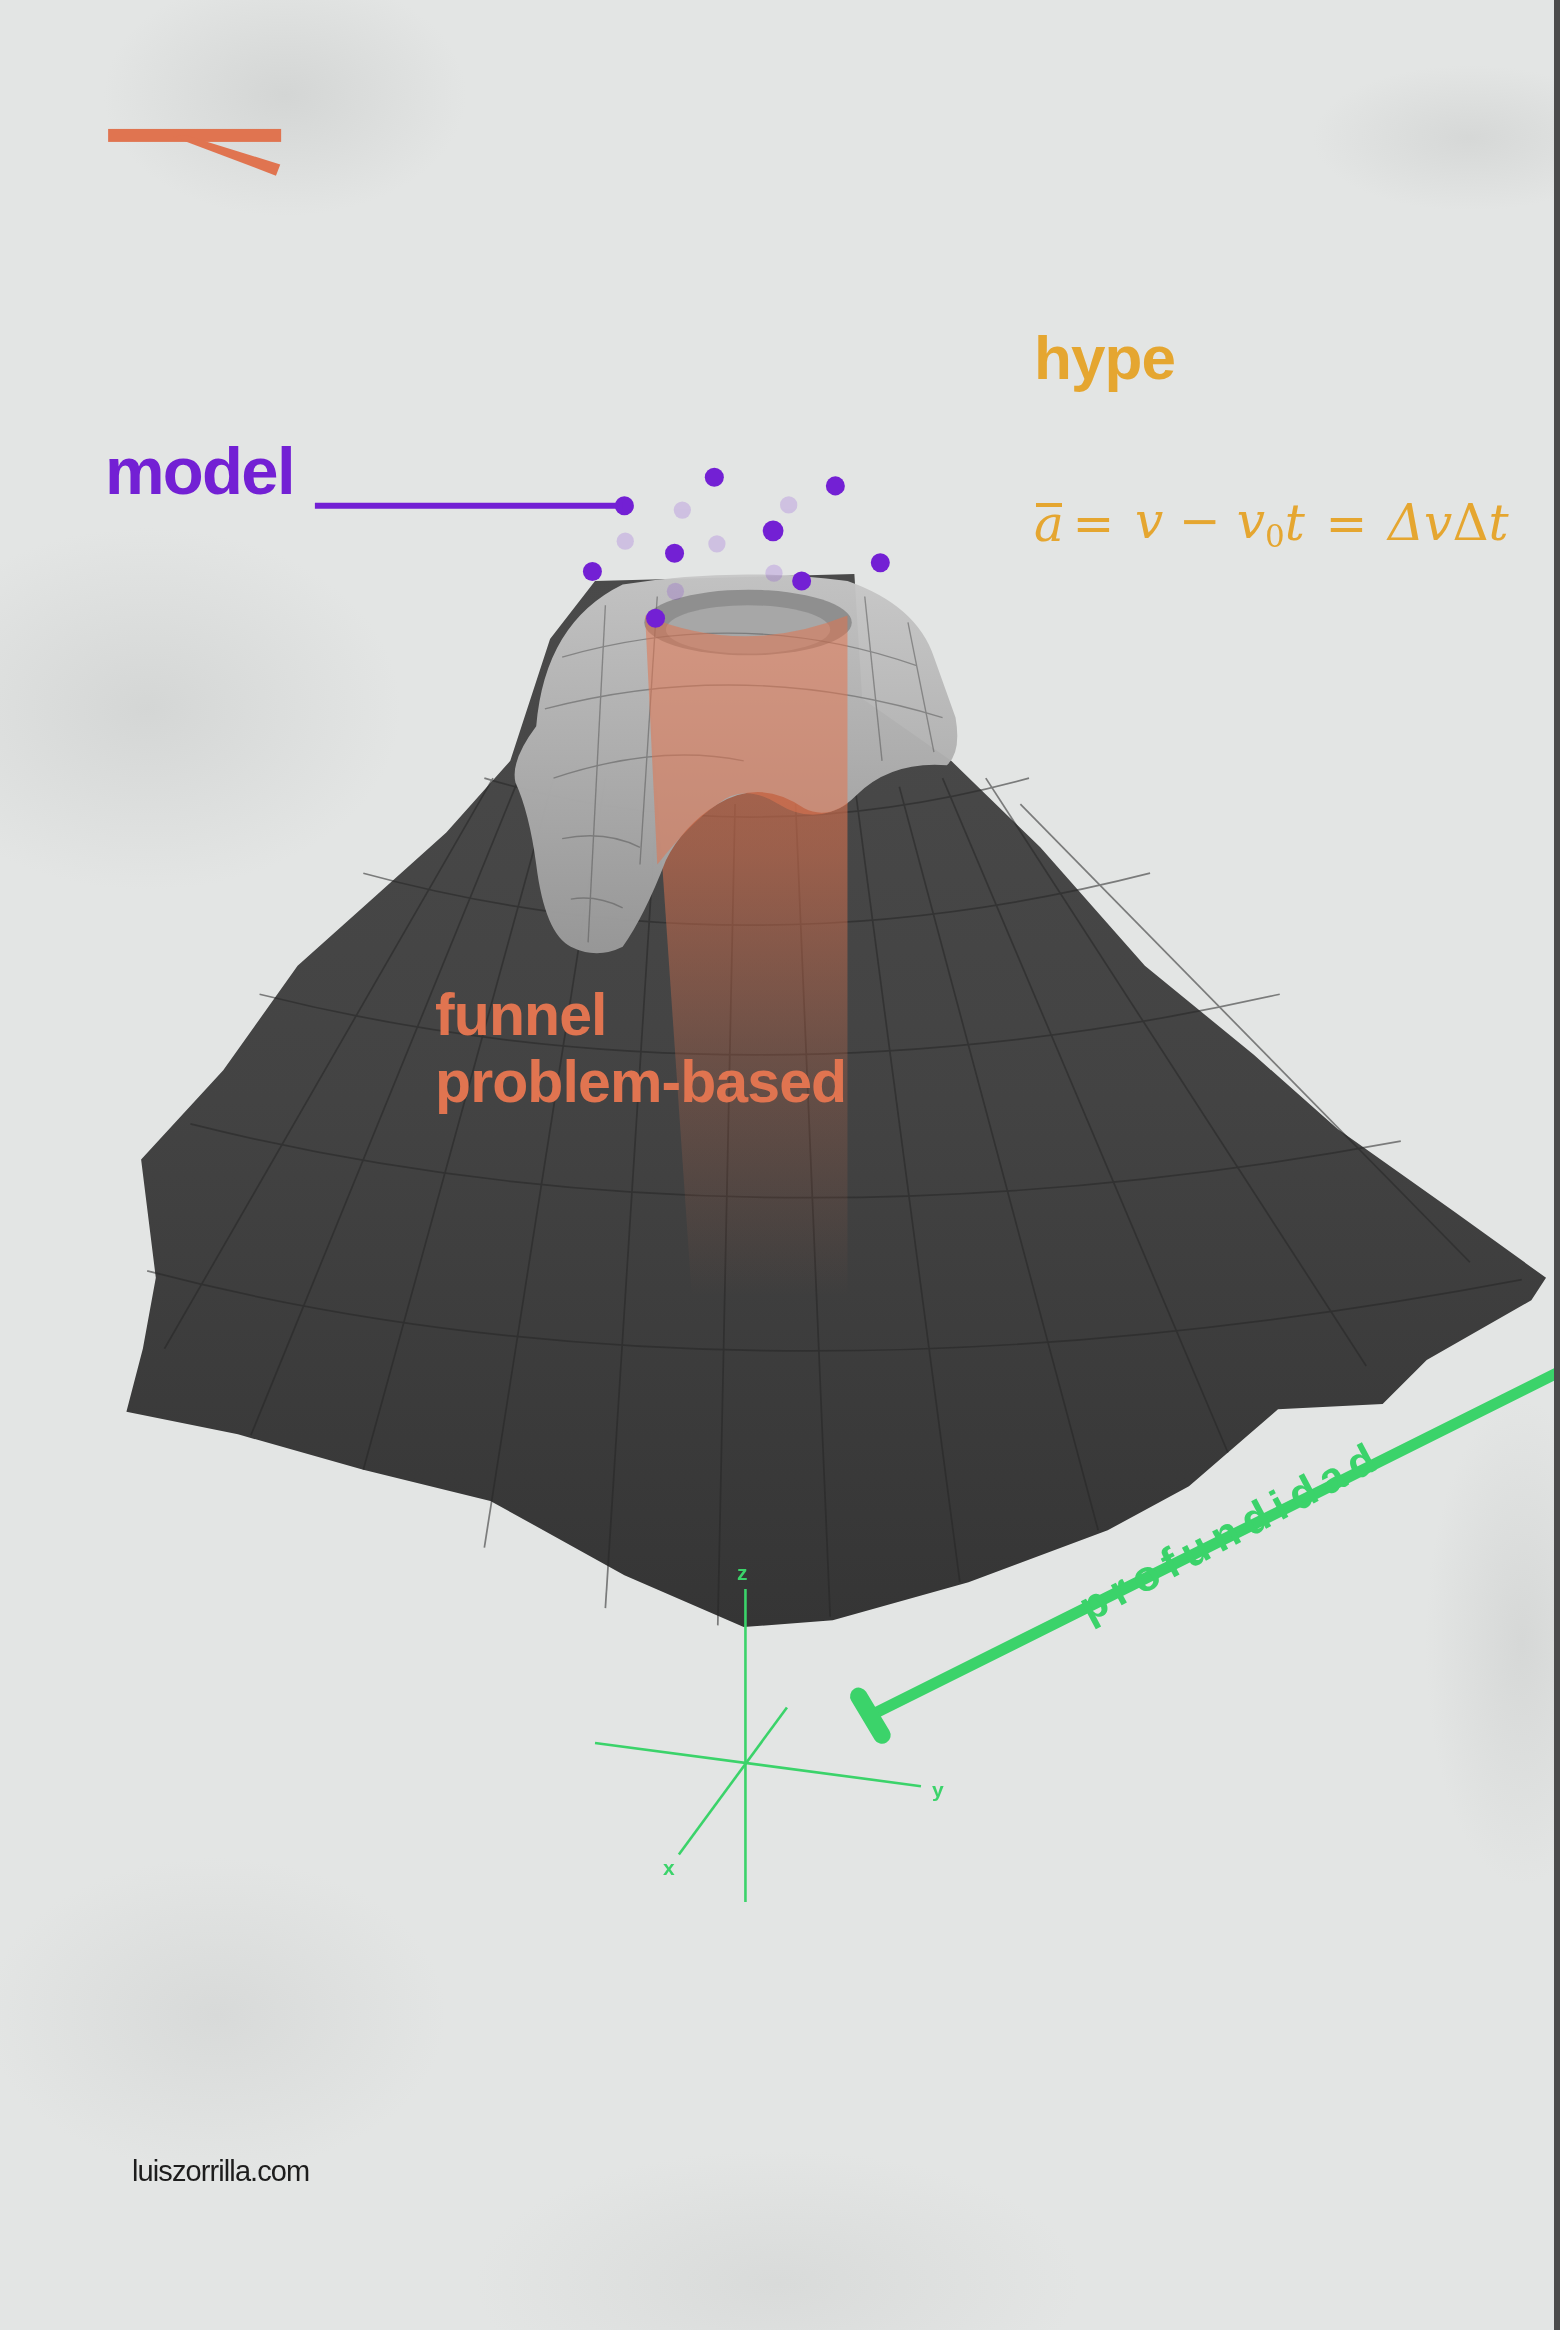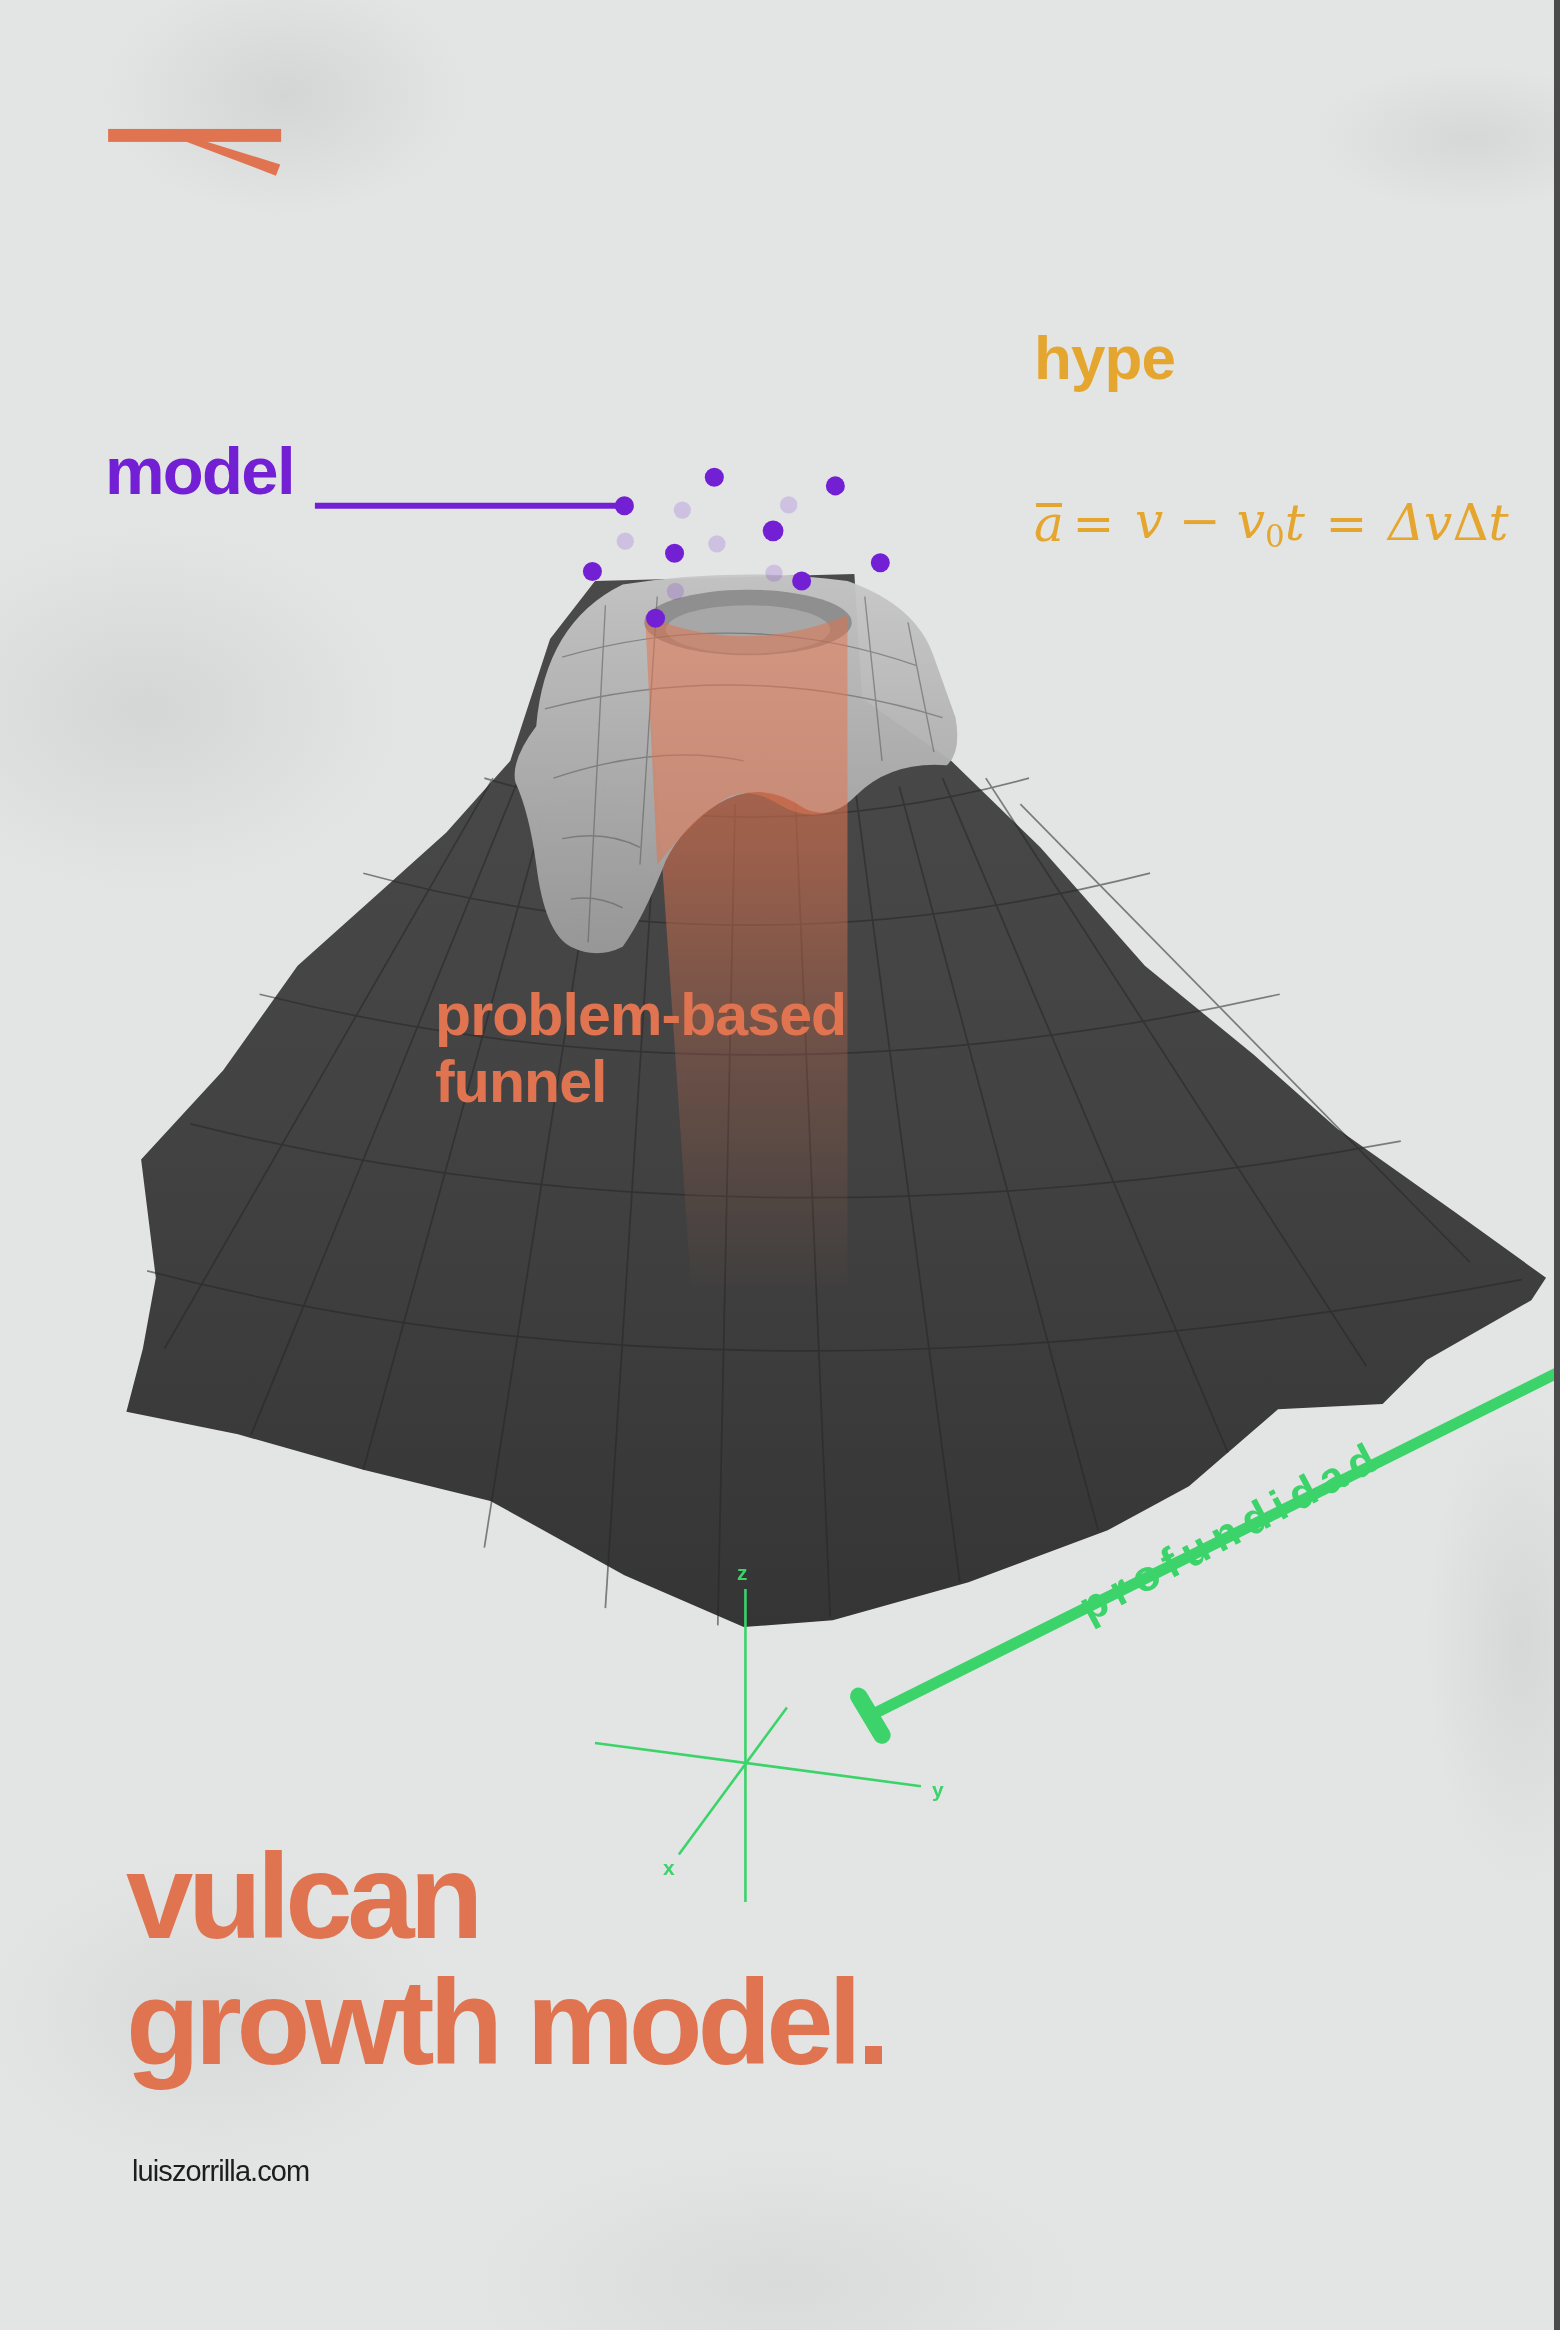--- a/index.html
+++ b/index.html
@@ -159,32 +159,28 @@
       <span class="eq">=</span>
       <span class="frac">
         <span class="num">Δv</span>
         <span class="bar"></span>
         <span class="den"><span class="upright">Δ</span><span>t</span></span>
       </span>
     </div>
   </div>
 
   <div class="abs label-funnel">
+    <div>funnel</div>
     <div>problem-based</div>
-    <div>funnel</div>
   </div>
 
   <div class="abs axis-label" style="left:737px; top:1562px;">z</div>
   <div class="abs axis-label" style="left:932px; top:1779px;">y</div>
   <div class="abs axis-label" style="left:663px; top:1857px;">x</div>
 
   <div class="abs depth-text">profundidad</div>
 
-  <div class="abs title">
-    <div>vulcan</div>
-    <div>growth model.</div>
-  </div>
 
   <div class="abs site">luiszorrilla.com</div>
 </div>
 
 <div class="edge"></div>
 
 
 </body></html>

